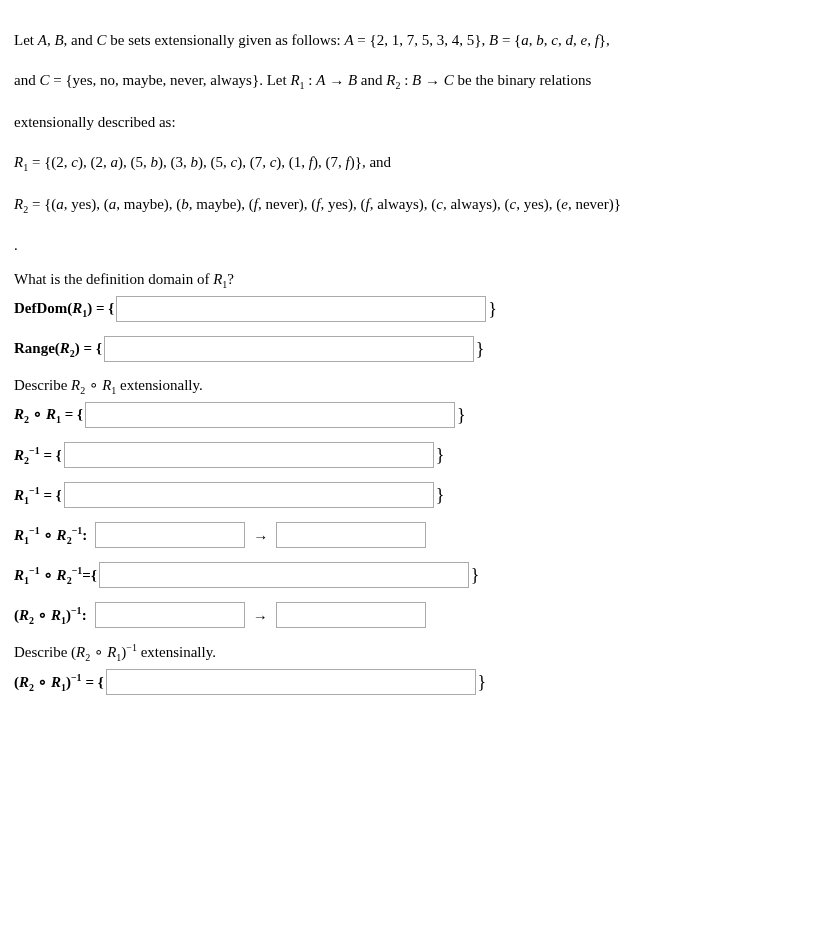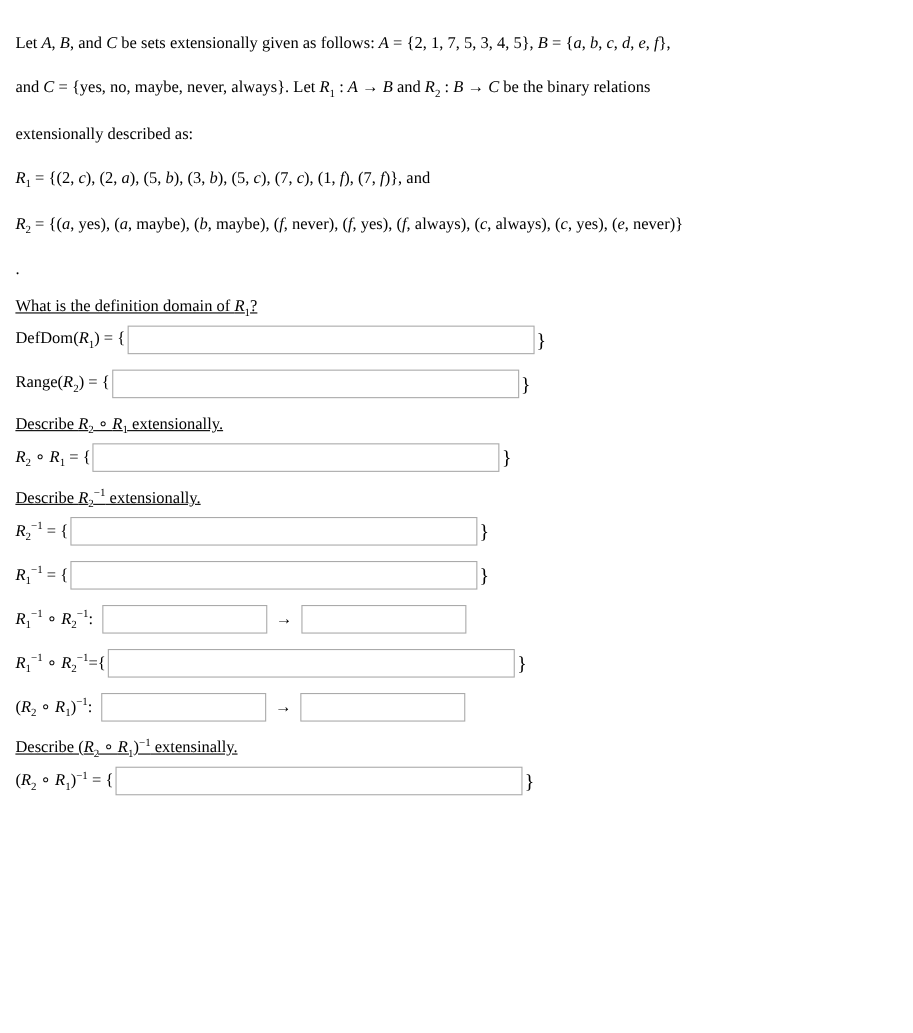--- a/index.html
+++ b/index.html
@@ -29,33 +29,33 @@
     }
 
     .section {
       margin-bottom: 14px;
     }
 
     .question-label {
       font-size: 15px;
       margin-bottom: 6px;
       color: #000;
-      text-decoration: underline;
     }
 
     .input-row {
       display: flex;
       align-items: center;
       gap: 2px;
     }
 
     .input-prefix {
       font-size: 15px;
       white-space: nowrap;
       color: #000;
+      font-weight: bold;
     }
 
     .brace-close {
       font-size: 18px;
       line-height: 1;
     }
 
     .answer-input {
       border: 1px solid #aaa;
       height: 26px;
@@ -141,23 +141,20 @@
     Describe <span class="italic">R</span><sub>2</sub> ∘ <span class="italic">R</span><sub>1</sub> extensionally.
   </div>
   <div class="input-row">
     <span class="input-prefix"><span class="italic">R</span><sub>2</sub> ∘ <span class="italic">R</span><sub>1</sub> = {</span>
     <input class="answer-input answer-input-wide" type="text" style="">
     <span class="brace-close">}</span>
   </div>
 </div>
 
 <div class="section">
-  <div class="question-label">
-    Describe <span class="italic">R</span><sub>2</sub><sup>−1</sup> extensionally.
-  </div>
   <div class="input-row">
     <span class="input-prefix"><span class="italic">R</span><sub>2</sub><sup>−1</sup> = {</span>
     <input class="answer-input answer-input-wide" type="text" style="">
     <span class="brace-close">}</span>
   </div>
 </div>
 
 <div class="section">
   <div class="input-row">
     <span class="input-prefix"><span class="italic">R</span><sub>1</sub><sup>−1</sup> = {</span>

